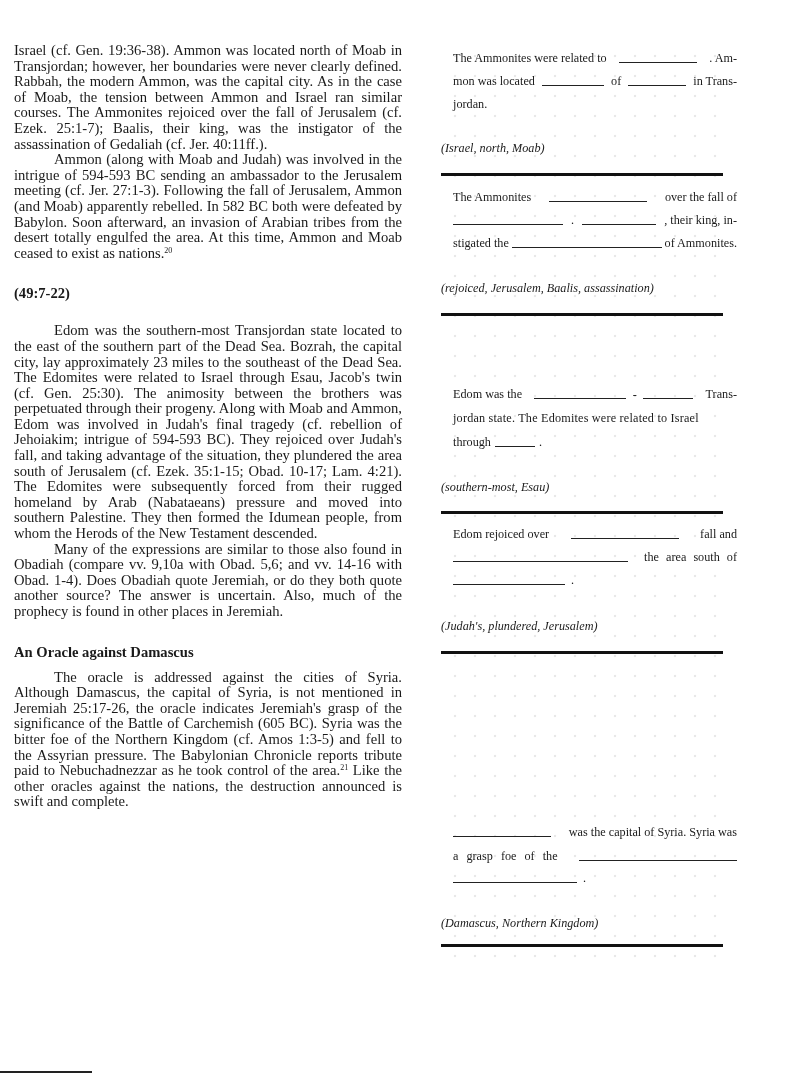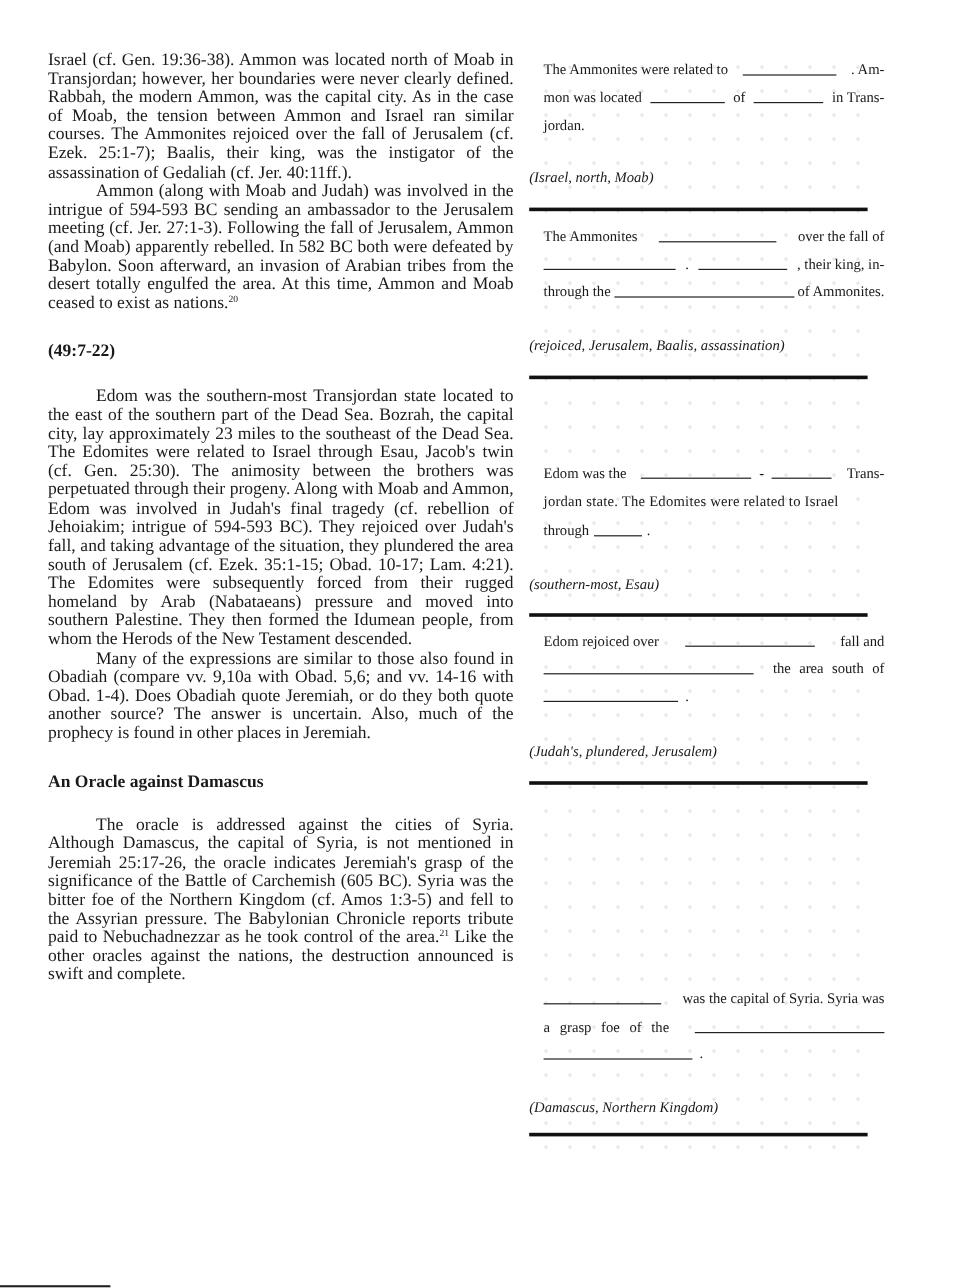--- a/index.html
+++ b/index.html
@@ -10,42 +10,42 @@
     body {
       width: 799px;
       height: 1073px;
       position: relative;
       overflow: hidden;
       font-family: "Liberation Serif", "DejaVu Serif", serif;
       color: #1a1a1a;
     }
     .left-col {
       position: absolute;
-      left: 40px;
+      left: 14px;
       top: 43px;
       width: 388px;
       font-size: 14.6px;
       line-height: 15.6px;
     }
     .left-col p {
       margin: 0;
       text-align: justify;
       text-indent: 0;
     }
     .left-col p.indent { text-indent: 40px; }
     sup { font-size: 8px; line-height: 0; vertical-align: 5px; }
     .heading {
       text-align: center;
       font-weight: bold;
       font-size: 14.6px;
       line-height: 16px;
       margin: 0;
     }
     #sec-edom-heading { margin-top: 24px; margin-bottom: 22px; }
-    #sec-dam-heading { margin-top: 24px; margin-bottom: 21px; }
+    #sec-dam-heading { margin-top: 24px; margin-bottom: 10px; }
 
     .right-col {
       position: absolute;
       left: 441px;
       top: 40px;
       width: 284px;
       height: 930px;
       font-size: 12.2px;
       background-image: radial-gradient(circle, rgba(150,150,150,0.22) 1.2px, transparent 1.6px);
       background-size: 20px 20px;
@@ -145,21 +145,21 @@
       <span class="blank" style="width:98px"></span>
       <span>over the fall of</span>
     </div>
     <div class="line" style="top:29px">
       <span class="blank" style="width:110px"></span>
       <span>.</span>
       <span class="blank" style="width:74px"></span>
       <span>, their king, in-</span>
     </div>
     <div class="line" style="top:52px">
-      <span>through the</span>
+      <span>stigated the</span>
       <span class="blank" style="width:150px"></span>
       <span>of Ammonites.</span>
     </div>
     <div class="answer" style="top:100px">(rejoiced, Jerusalem, Baalis, assassination)</div>
   </div>
   <div class="rule" style="top:273px"></div>
 
   <div class="item" style="top:340px">
     <div class="line" style="top:4px">
       <span>Edom was the</span>

